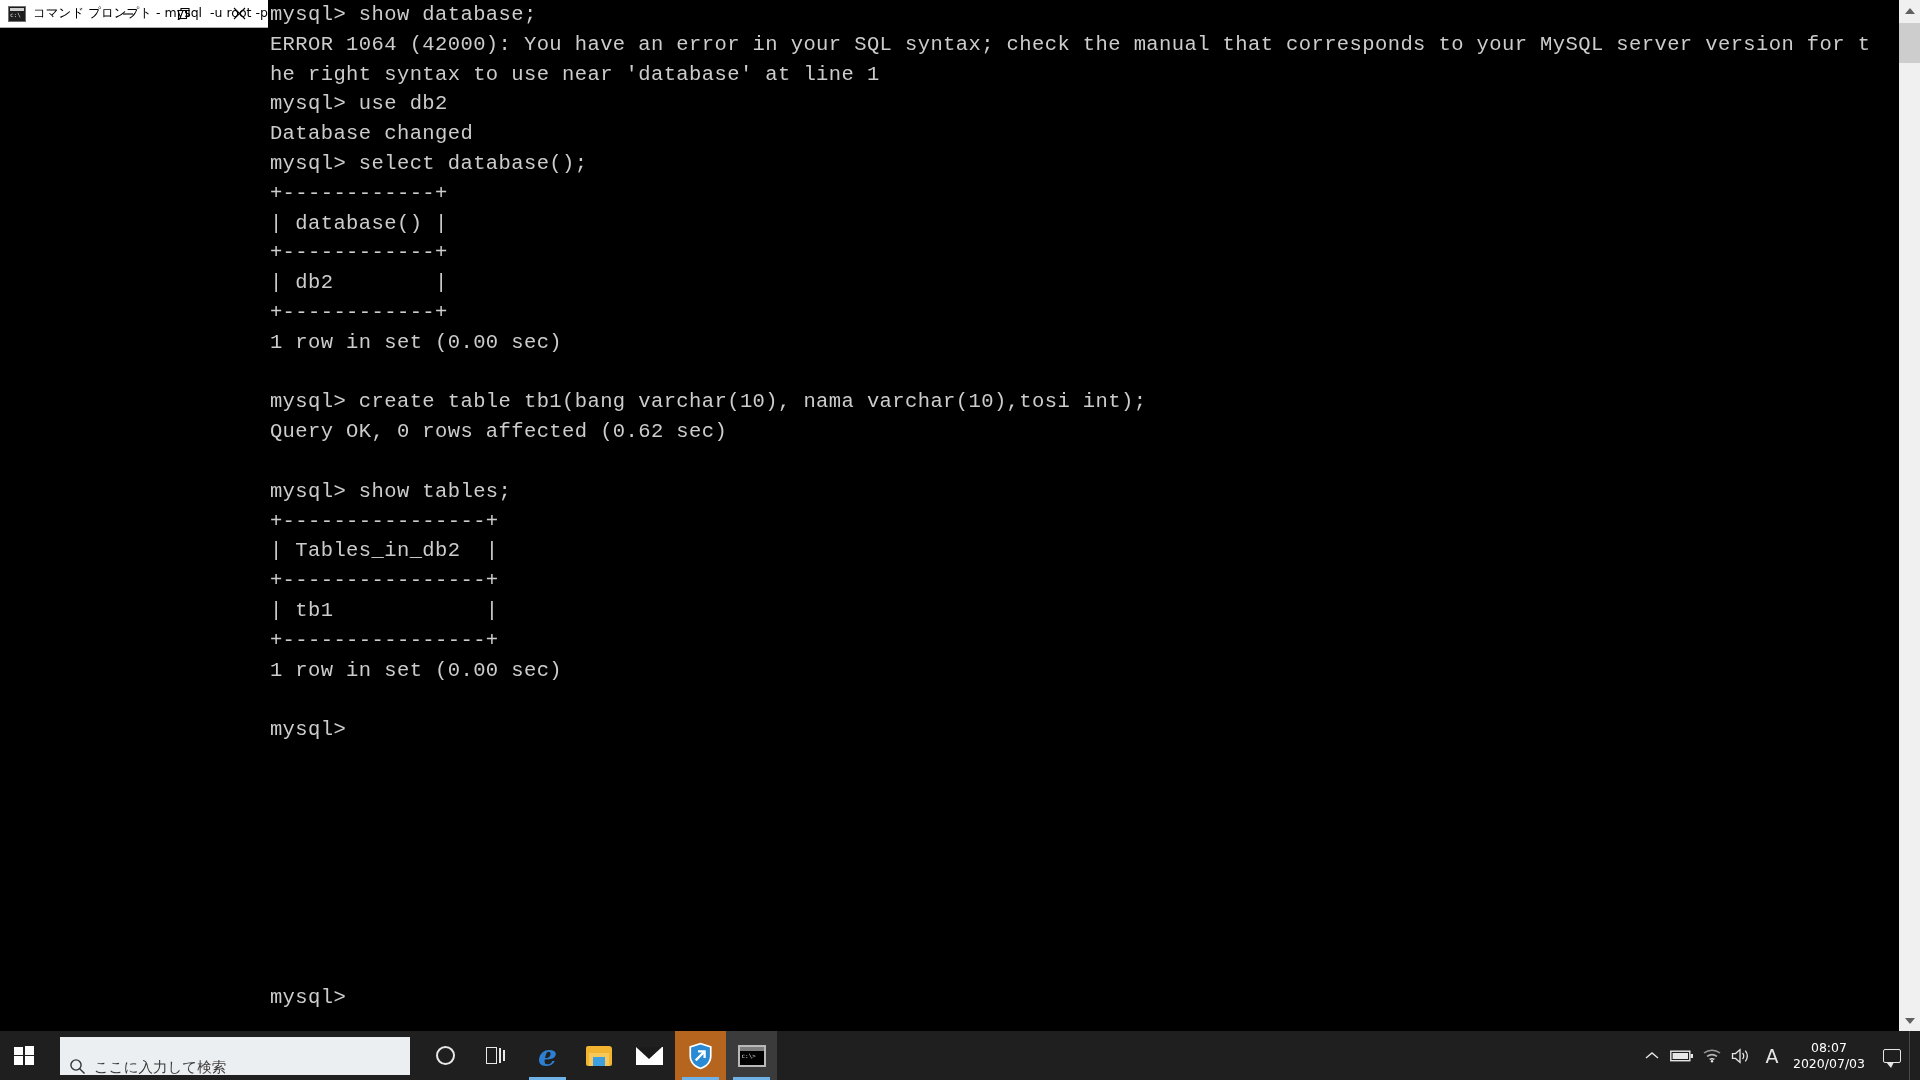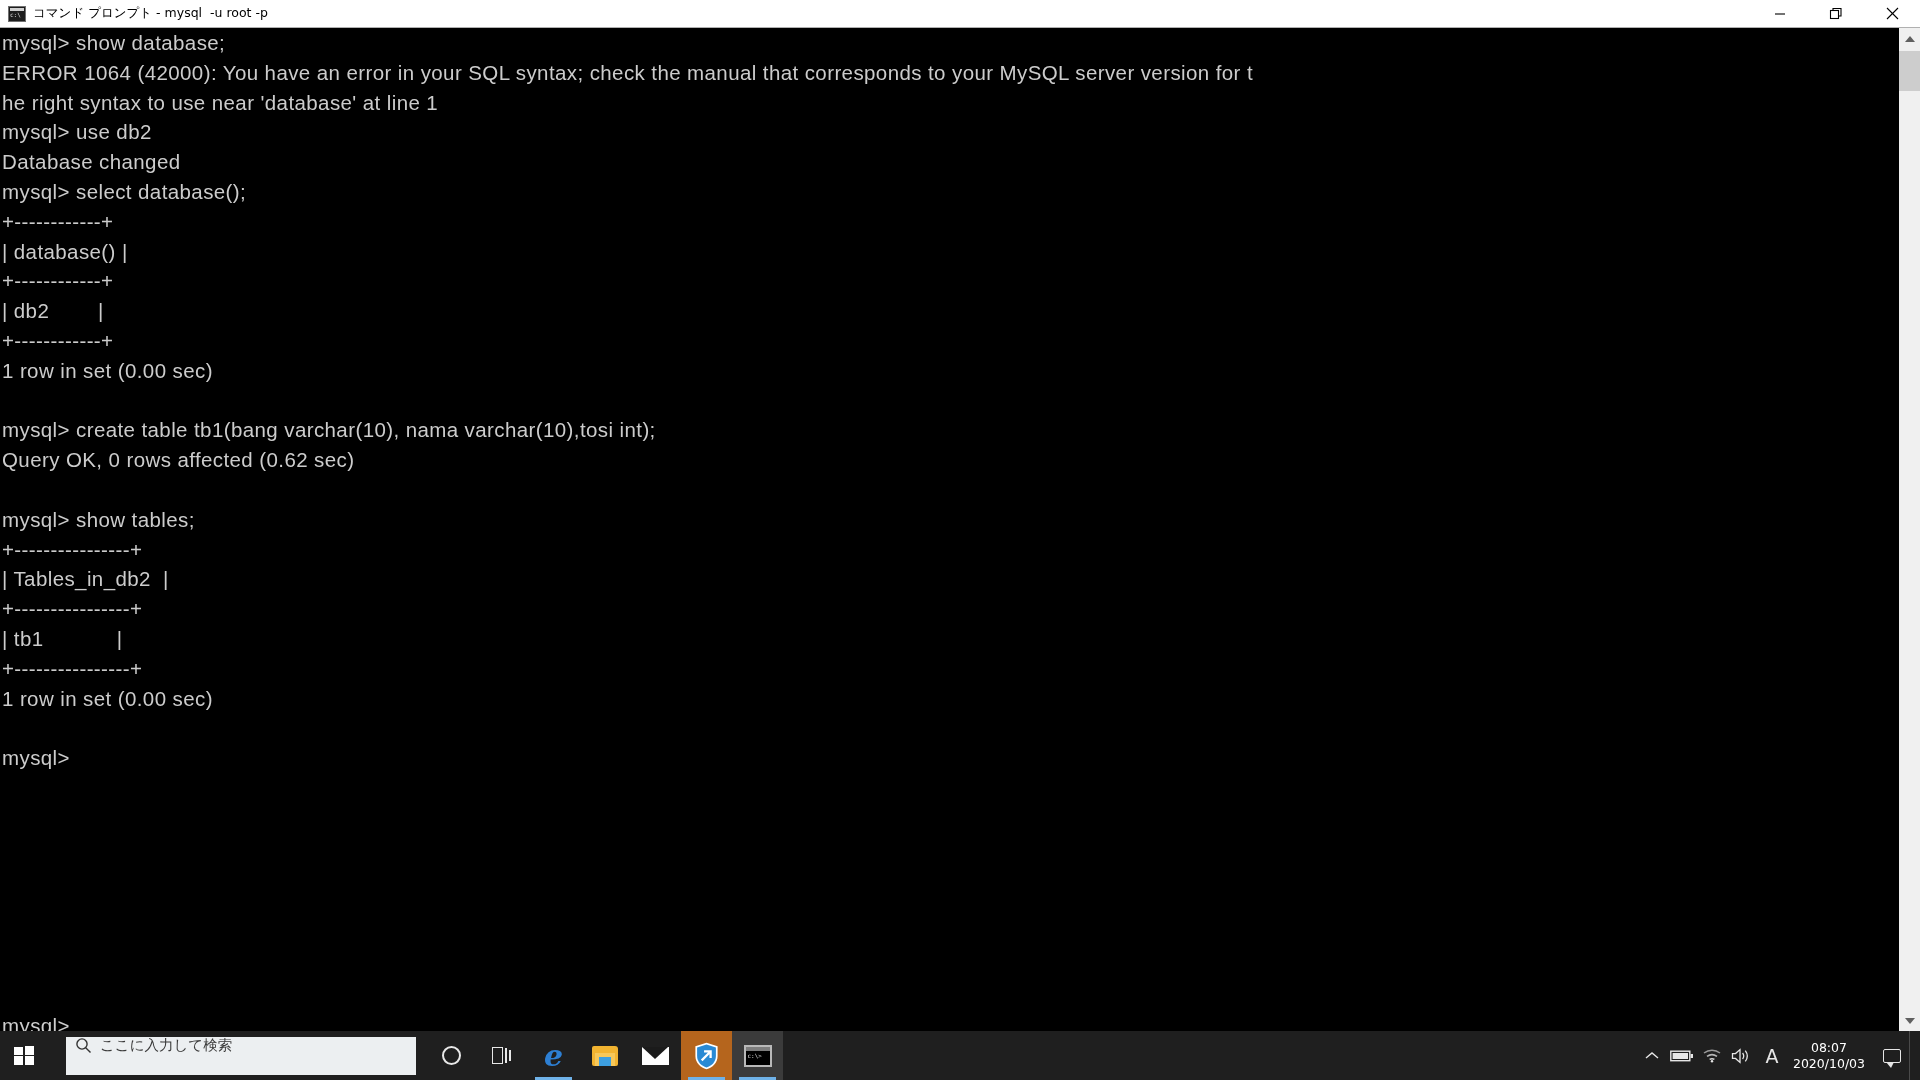--- a/index.html
+++ b/index.html
@@ -8,21 +8,21 @@
     overflow:hidden;
     background:#000;
     font-family:"Liberation Sans", sans-serif;
   }
 
   
   #window {
     position:absolute; left:0; top:0;
     width:1920px; height:1031px;
     background:#000;
-    display:flex; flex-direction:column;
+    display:flex; 
   }
 
   
   #titlebar {
     height:28px; flex:0 0 28px;
     background:#ffffff;
     border-bottom:1px solid #b0b0b0;
     display:flex; align-items:center;
     position:relative;
   }
@@ -56,21 +56,21 @@
 
   
   #console-wrap {
     flex:1 1 auto; position:relative; background:#000; overflow:hidden;
     display:flex;
   }
   #console {
     flex:1 1 auto;
     padding:0 0 0 2px;
     color:#cccccc;
-    font-family:Liberation Sans, sans-serif;
+    font-family:Liberation Mono, monospace;
     font-size:20.5px;
     line-height:29.8px;
     white-space:pre;
     overflow:hidden;
     letter-spacing:0.4px;
   }
   #console .ln { height:29.8px; }
 
   
   #scrollbar {
@@ -112,23 +112,23 @@
     flex:0 0 48px;
   }
   .win-logo { width:20px; height:20px; position:relative; }
   .win-logo span{ position:absolute; background:#ffffff; }
   .win-logo span:nth-child(1){ left:0;  top:1px;  width:9px; height:8.5px; }
   .win-logo span:nth-child(2){ left:10.5px;top:0;   width:9.5px;height:9.5px; }
   .win-logo span:nth-child(3){ left:0;  top:10.5px;width:9px; height:8.5px; }
   .win-logo span:nth-child(4){ left:10.5px;top:10px;width:9.5px;height:9.5px; }
 
   #search-box {
-    width:350px; height:38px; margin-left:18px;
+    width:350px; height:38px; margin-left:12px;
     background:#eceff1;
-    display:flex; align-items:flex-start;
+    display:flex; align-items:flex-end;
     flex:0 0 350px;
   }
   #search-box .mag {
     width:34px; display:flex; align-items:center; justify-content:center;
     flex:0 0 34px;
   }
   #search-input {
     border:none; outline:none; background:transparent;
     font-family:"DejaVu Sans", sans-serif;
     font-size:14.5px; color:#2a2a2a;
@@ -338,21 +338,21 @@
         <path d="M14.3 2.6 A9 9 0 0 1 14.3 13.4" fill="none" stroke="#e6e6e6" stroke-width="1.3"></path>
       </svg>
     </div>
 
     <div class="tray-ico" style="font-family:'DejaVu Sans',sans-serif;font-size:19px;color:#e6e6e6;">
       <span>A</span>
     </div>
 
     <div id="tray-clock">
       <div>08:07</div>
-      <div>2020/10/03</div>
+      <div>2020/07/03</div>
     </div>
 
     <div id="action-center">
       <div class="ac-box"></div>
     </div>
 
     <div id="show-desktop"></div>
   </div>
 </div>
 

